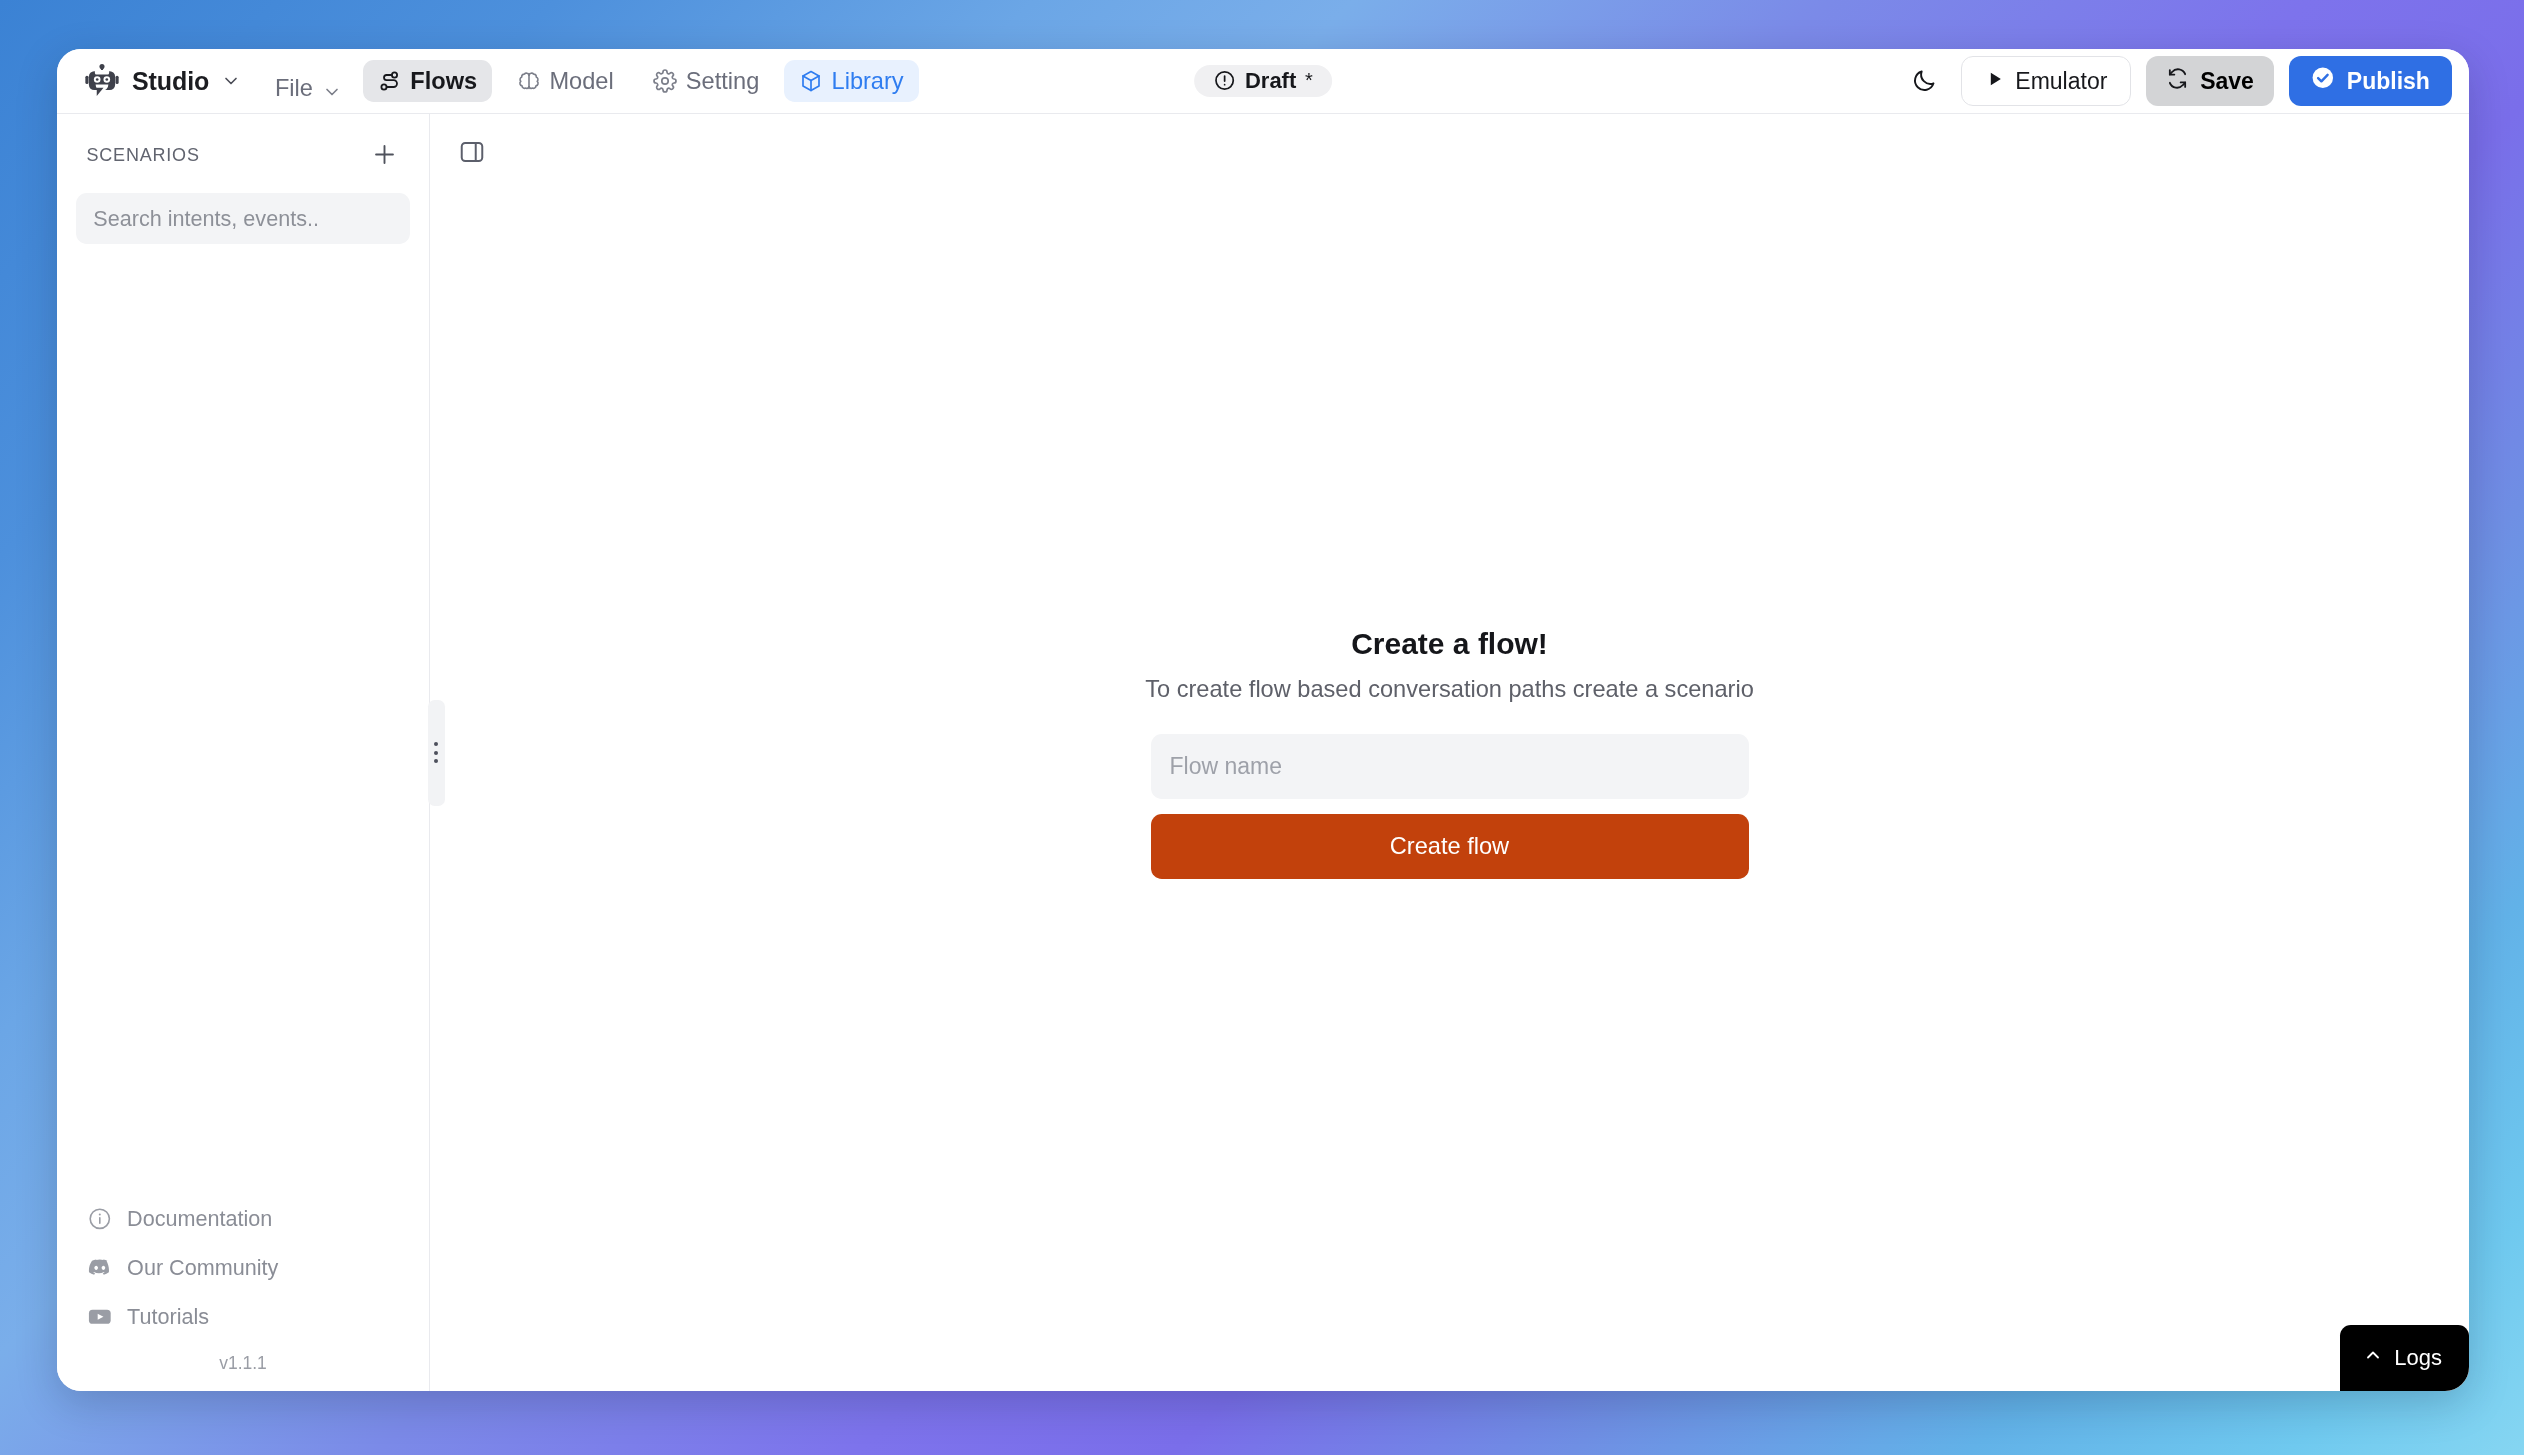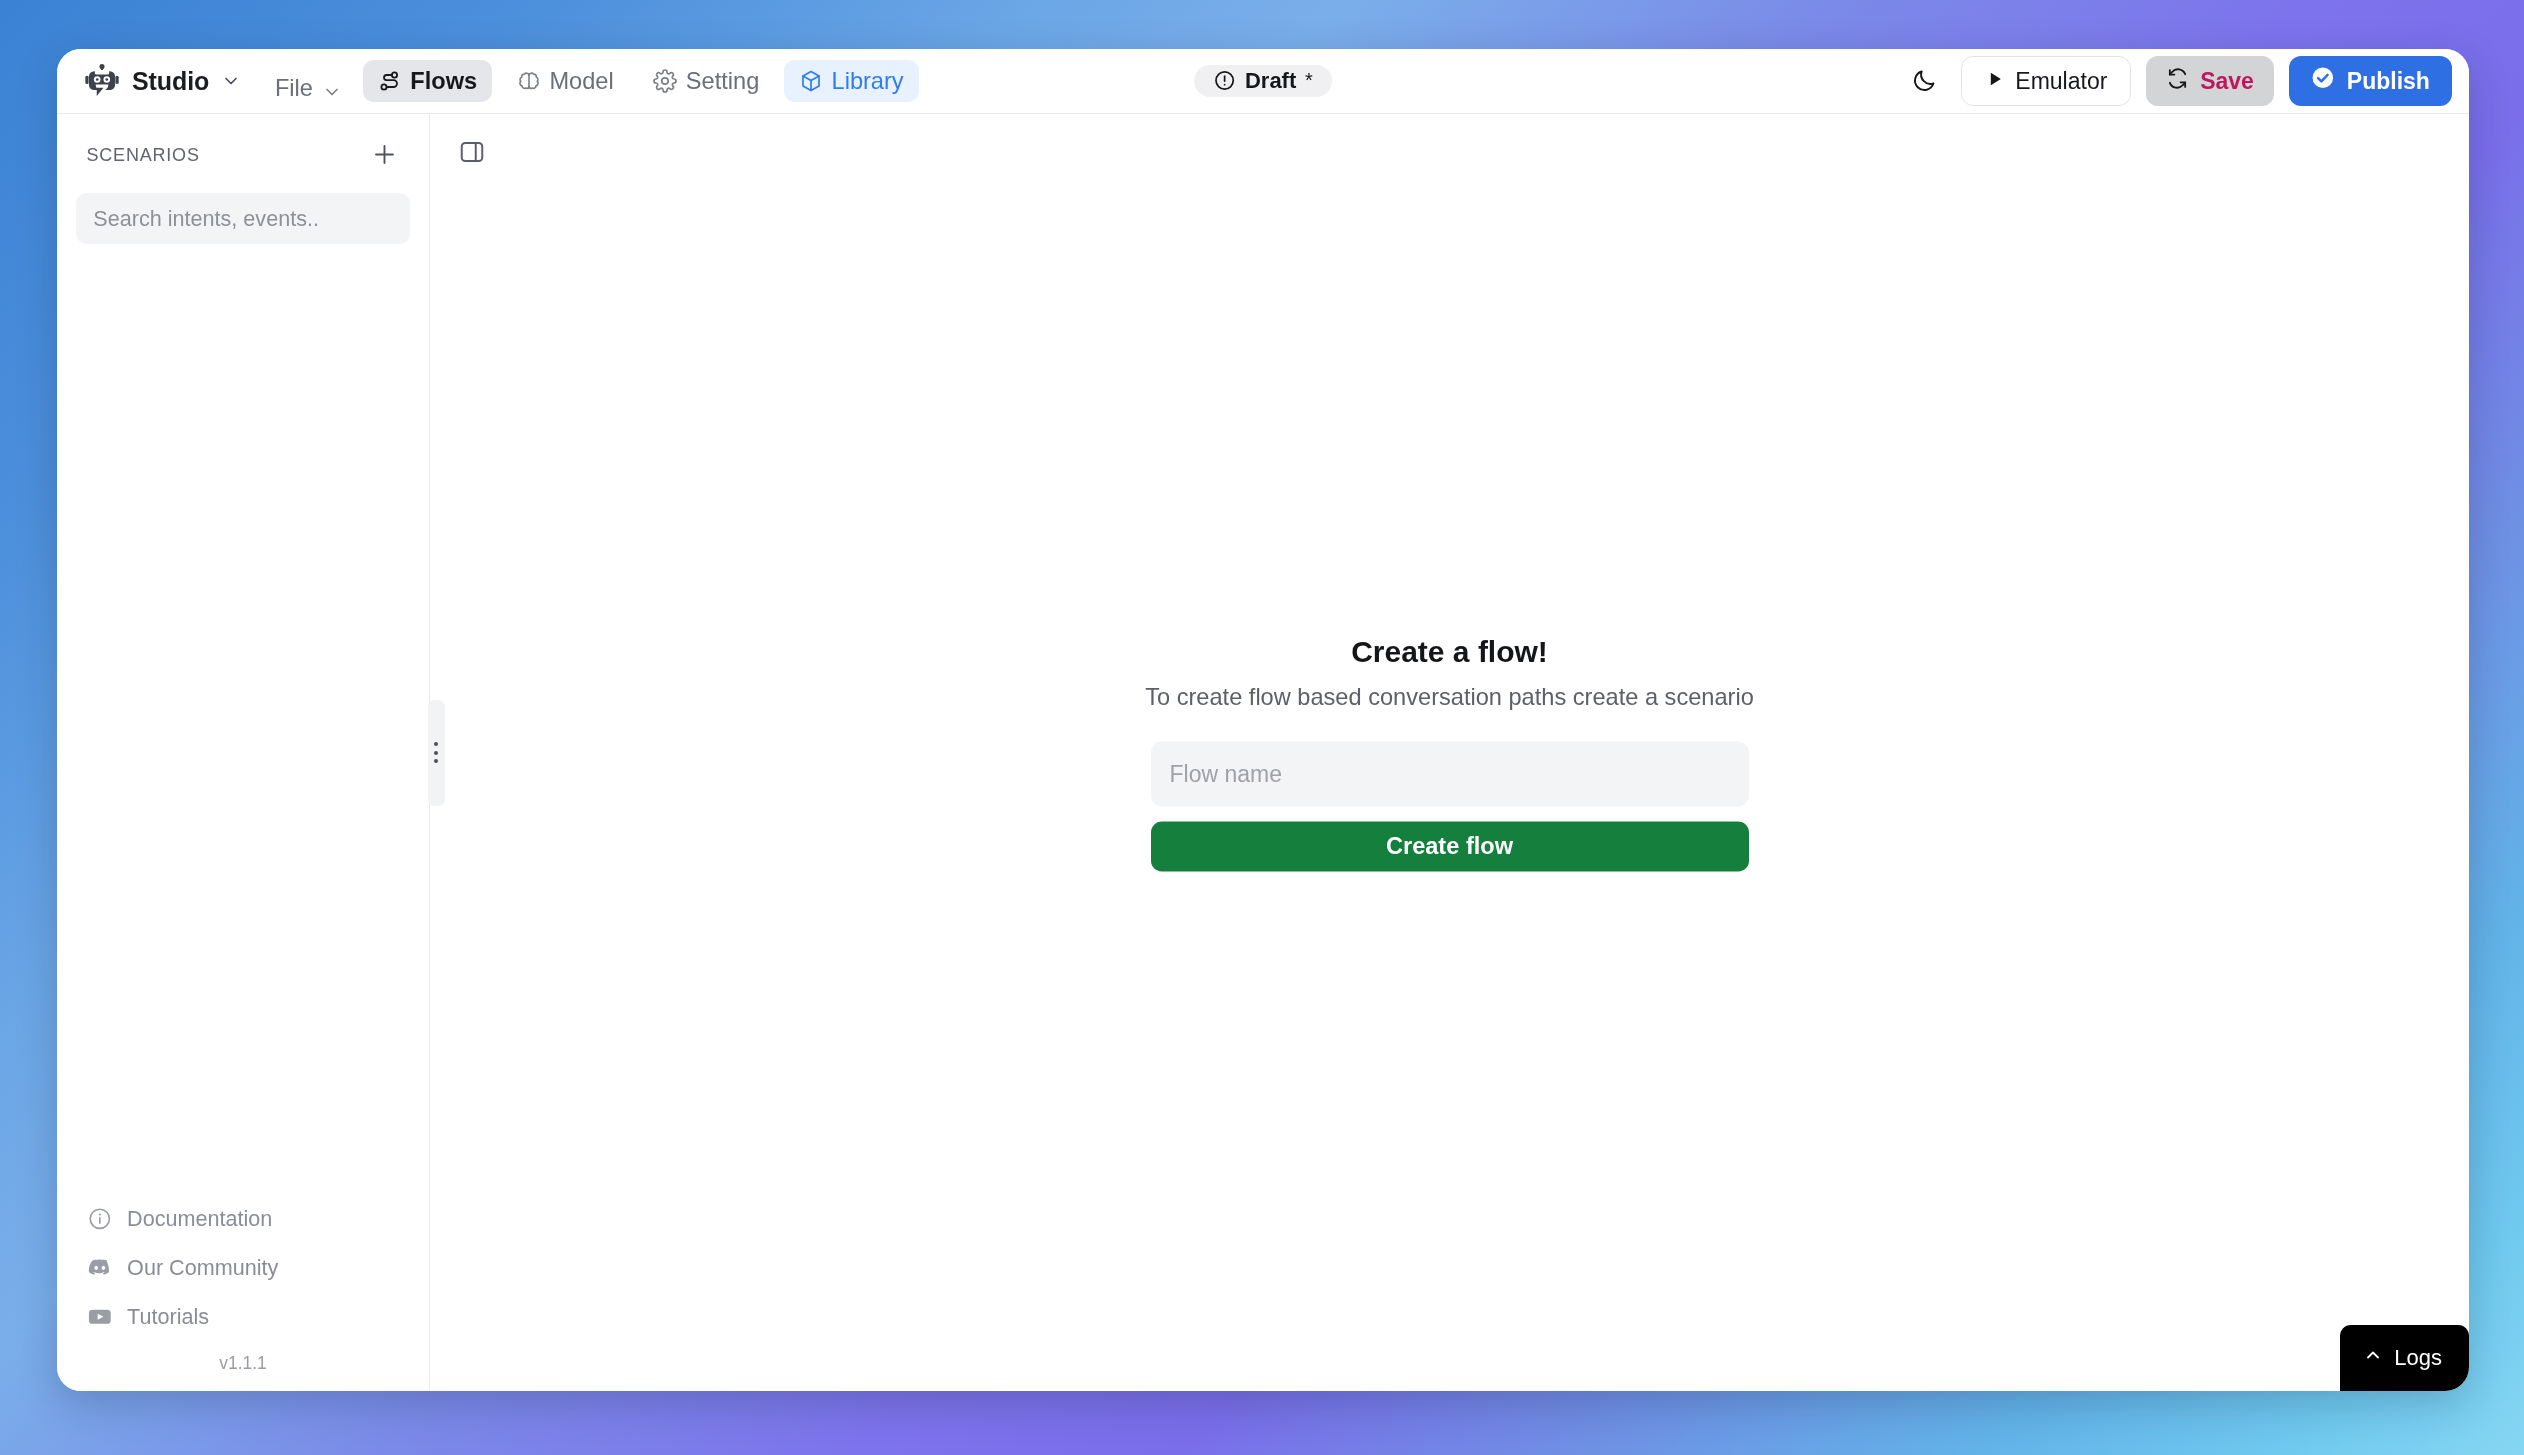--- a/index.html
+++ b/index.html
@@ -158,21 +158,21 @@
   }
   .btn-outline {
     background: #fff;
     border: 1.3px solid #e2e3e7;
     color: #17181c;
     font-weight: 500;
     padding: 0 23px;
   }
   .btn-grey {
     background: #d3d4d6;
-    color: #be185d;
+    color: #000000;
     font-weight: 600;
   }
   .btn-blue {
     background: #2f6fe4;
     color: #fff;
     font-weight: 600;
     padding: 0 21.6px;
   }
 
   
@@ -317,30 +317,29 @@
   .flow-input input {
     border: 0; outline: 0; background: transparent;
     width: 100%;
     font-size: 23px;
     color: #2d2f36;
     font-family: "Liberation Sans", sans-serif;
   }
   .flow-input input::placeholder { color: #9ea1a9; }
   .create-btn {
     width: 598px;
-    height: 50px;
-    background: #15803d;
+    height: 65px;
+    background: #c2410c;
     border-radius: 10.8px;
     display: flex;
     align-items: center;
     justify-content: center;
     color: #fff;
     font-size: 23.6px;
     cursor: pointer;
-    font-weight: bold;
   }
 
   
   .logs-btn {
     position: absolute;
     right: 0;
     bottom: 0;
     background: #000;
     color: #fff;
     display: flex;

